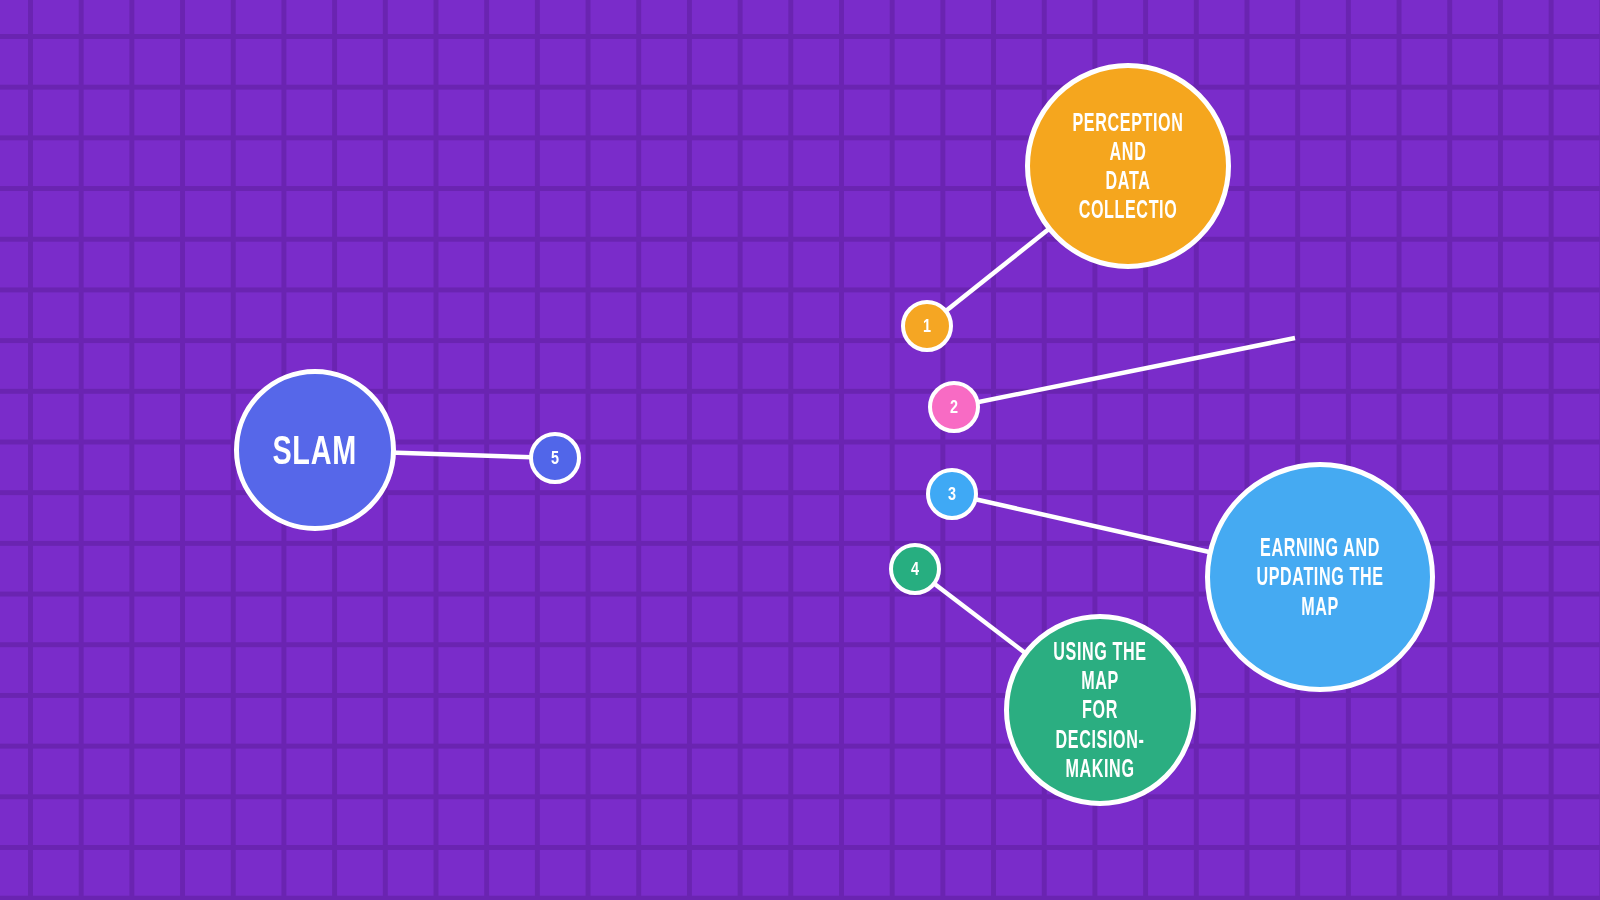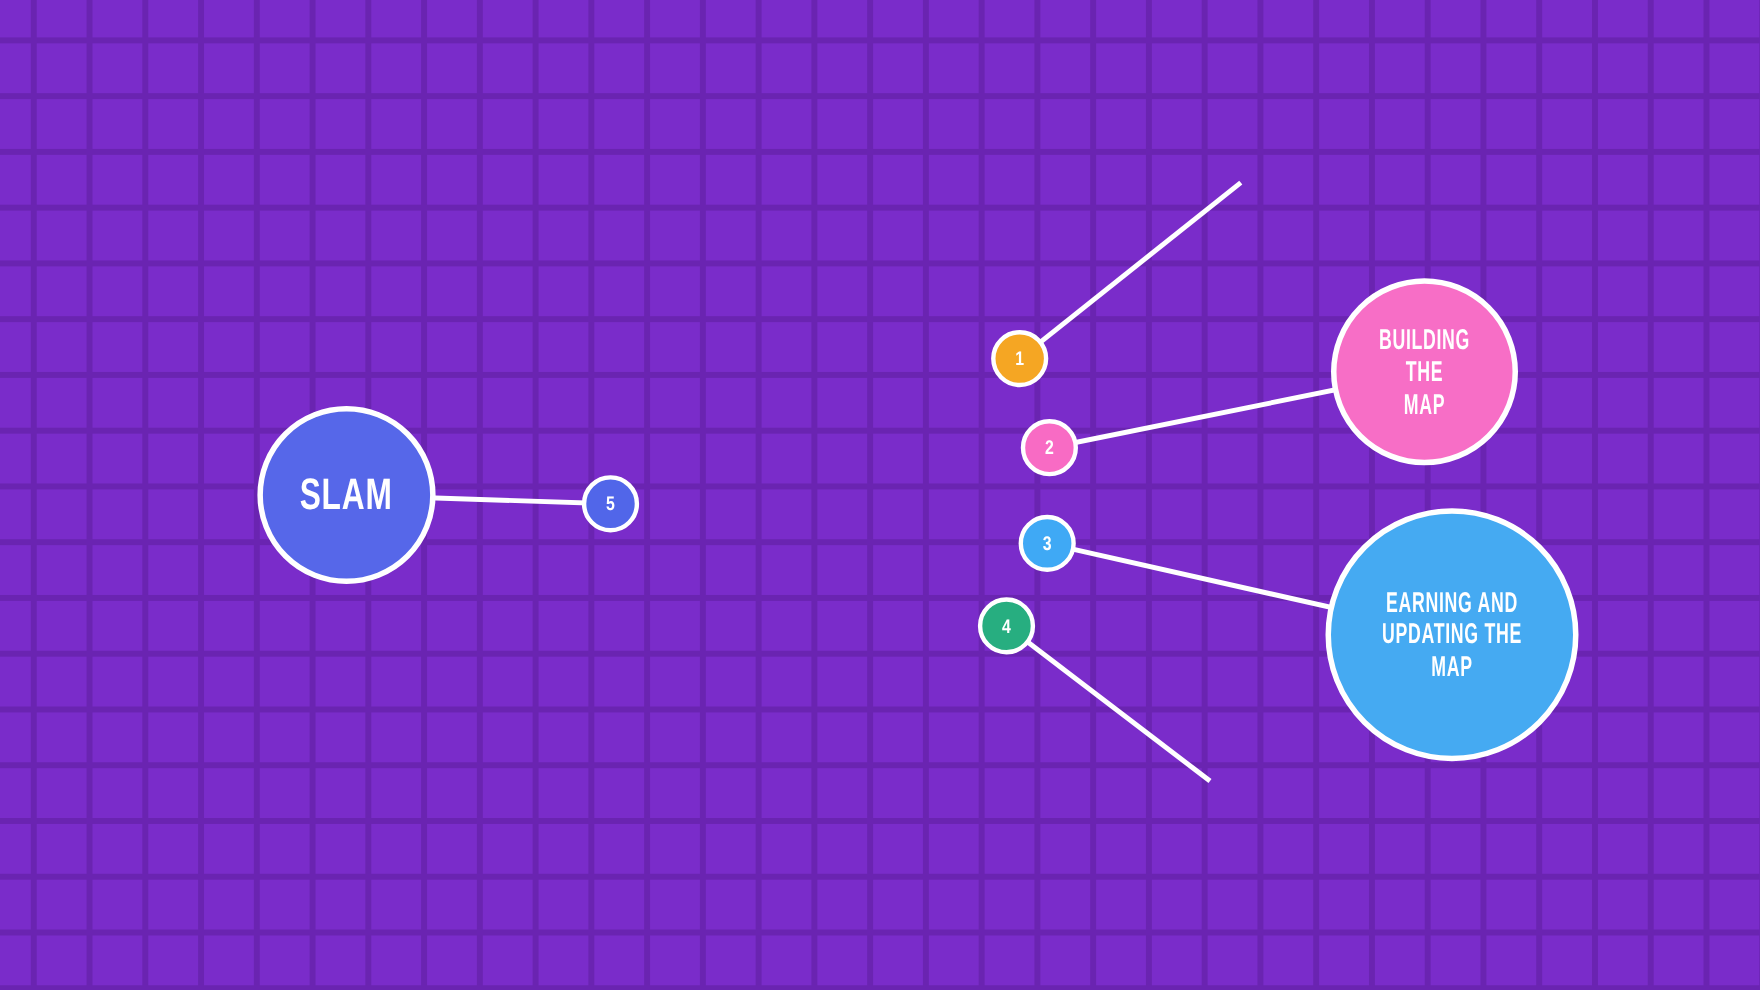--- a/index.html
+++ b/index.html
@@ -62,31 +62,36 @@
 
 
   <svg class="connectors" viewBox="0 0 1600 900" xmlns="http://www.w3.org/2000/svg">
     <line x1="927" y1="326" x2="1128" y2="166"></line>
     <line x1="954" y1="407" x2="1295" y2="338"></line>
     <line x1="952" y1="494" x2="1320" y2="577"></line>
     <line x1="915" y1="569" x2="1100" y2="710"></line>
     <line x1="315" y1="450" x2="555" y2="458"></line>
   </svg>
 
+  <div class="node satellite node-perception">
+    <div class="node-label">PERCEPTION AND
+DATA COLLECTIO</div>
+  </div>
 
-  <div class="node satellite node-building">
-    <div class="node-label">BUILDING THE
-MAP</div>
-  </div>
 
   <div class="node satellite node-updating">
     <div class="node-label">EARNING AND
 UPDATING THE MAP</div>
   </div>
 
+  <div class="node satellite node-using">
+    <div class="node-label">USING THE MAP
+FOR DECISION-
+MAKING</div>
+  </div>
 
   <div class="node satellite node-slam">
     <div class="node-label">SLAM</div>
   </div>
 
   <div class="badge badge-1">
     <span class="badge-label">1</span>
   </div>
   <div class="badge badge-2">
     <span class="badge-label">2</span>

